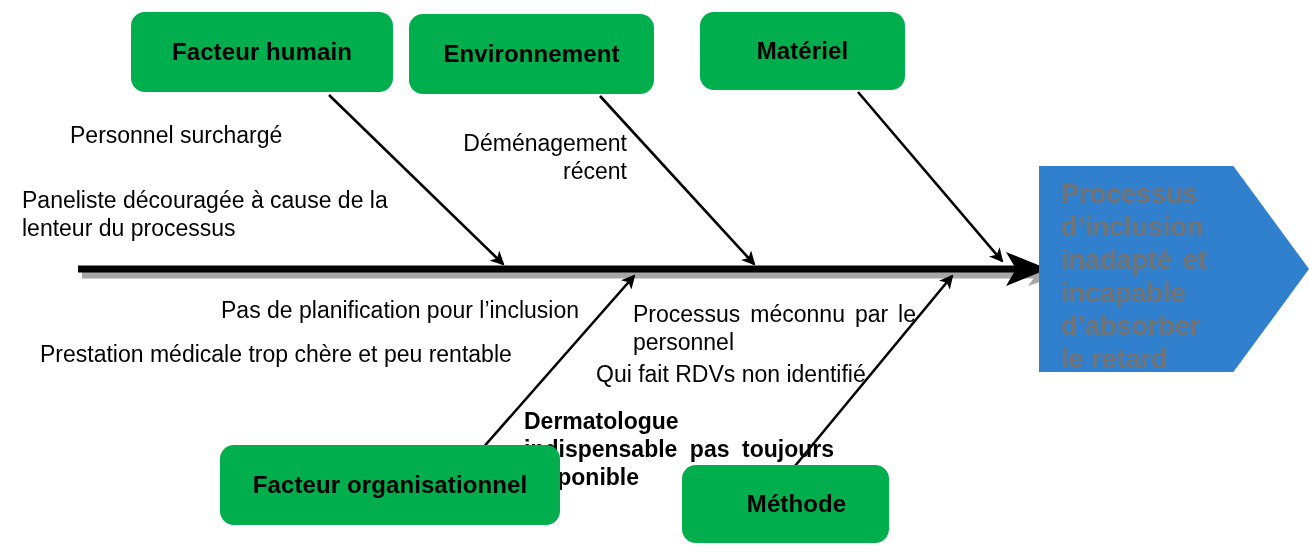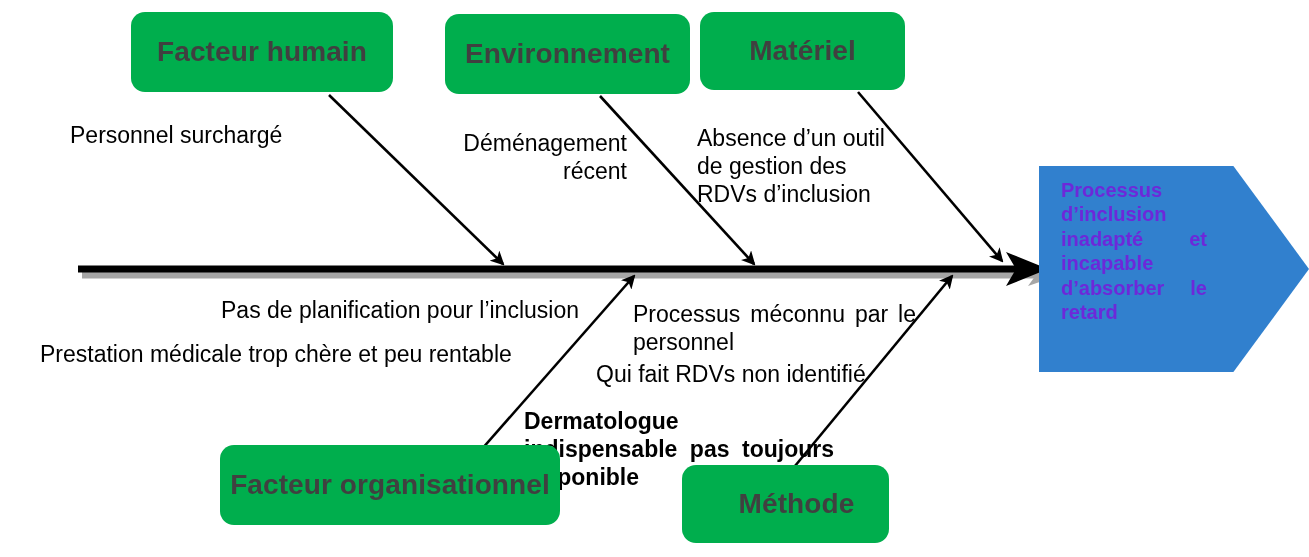--- a/index.html
+++ b/index.html
@@ -26,31 +26,31 @@
 
   
   .cat-box {
     position: absolute;
     background: #00AE4D;
     border-radius: 14px;
     display: flex;
     align-items: center;
     justify-content: center;
     box-sizing: border-box;
-    color: #404040;
+    color: #000000;
     font-weight: bold;
-    font-size: 28px;
+    font-size: 24px;
     letter-spacing: 0.1px;
     text-align: center;
     line-height: 1.1;
     z-index: 6;
   }
 
   #cat-humain   { left: 131px; top: 12px;  width: 262px; height: 80px; }
-  #cat-env      { left: 409px; top: 14px;  width: 245px; height: 80px; margin-left: 36px; }
+  #cat-env      { left: 409px; top: 14px;  width: 245px; height: 80px; }
   #cat-materiel { left: 700px; top: 12px;  width: 205px; height: 78px; justify-content: center; }
   #cat-orga     { left: 220px; top: 445px; width: 340px; height: 80px; }
   #cat-methode  { left: 682px; top: 465px; width: 207px; height: 78px; padding-left: 22px; }
 
   
   #effect-shape {
     position: absolute;
     left: 1039px;
     top: 166px;
     width: 270px;
@@ -62,23 +62,23 @@
     inset: 0;
     background: #3180CE;
     -webkit-clip-path: polygon(0 0, 72% 0, 100% 50%, 72% 100%, 0 100%);
     clip-path: polygon(0 0, 72% 0, 100% 50%, 72% 100%, 0 100%);
   }
   #effect-text {
     position: absolute;
     left: 22px;
     top: 12px;
     width: 146px;
-    color: #6d28d9;
+    color: #737373;
     font-weight: bold;
-    font-size: 20px;
+    font-size: 27px;
     line-height: 1.22;
     text-align: justify;
     text-align-last: left;
     -moz-text-align-last: left;
     white-space: pre-line;
   }
 
   
   .cause {
     position: absolute;
@@ -156,24 +156,25 @@
     <span>Méthode</span>
   </div>
 
   <div id="effect-shape">
     <div class="poly"></div>
     <div id="effect-text">Processus d’inclusion inadapté et incapable d’absorber le retard</div>
   </div>
 
   <div class="cause" id="c-personnel-surcharge">Personnel surchargé</div>
 
+  <div class="cause" id="c-paneliste">Paneliste découragée à cause de la
+lenteur du processus</div>
 
   <div class="cause right" id="c-demenagement">Déménagement récent</div>
 
-  <div class="cause" id="c-absence-outil">Absence d’un outil de gestion des RDVs d’inclusion</div>
 
   <div class="cause" id="c-pas-planification">Pas de planification pour l’inclusion</div>
 
   <div class="cause" id="c-prestation">Prestation médicale trop chère et peu rentable</div>
 
 
   <div class="cause justified" id="c-processus-meconnu">Processus méconnu par le personnel</div>
 
   <div class="cause" id="c-qui-fait-quoi">Qui fait RDVs non identifié</div>
 

